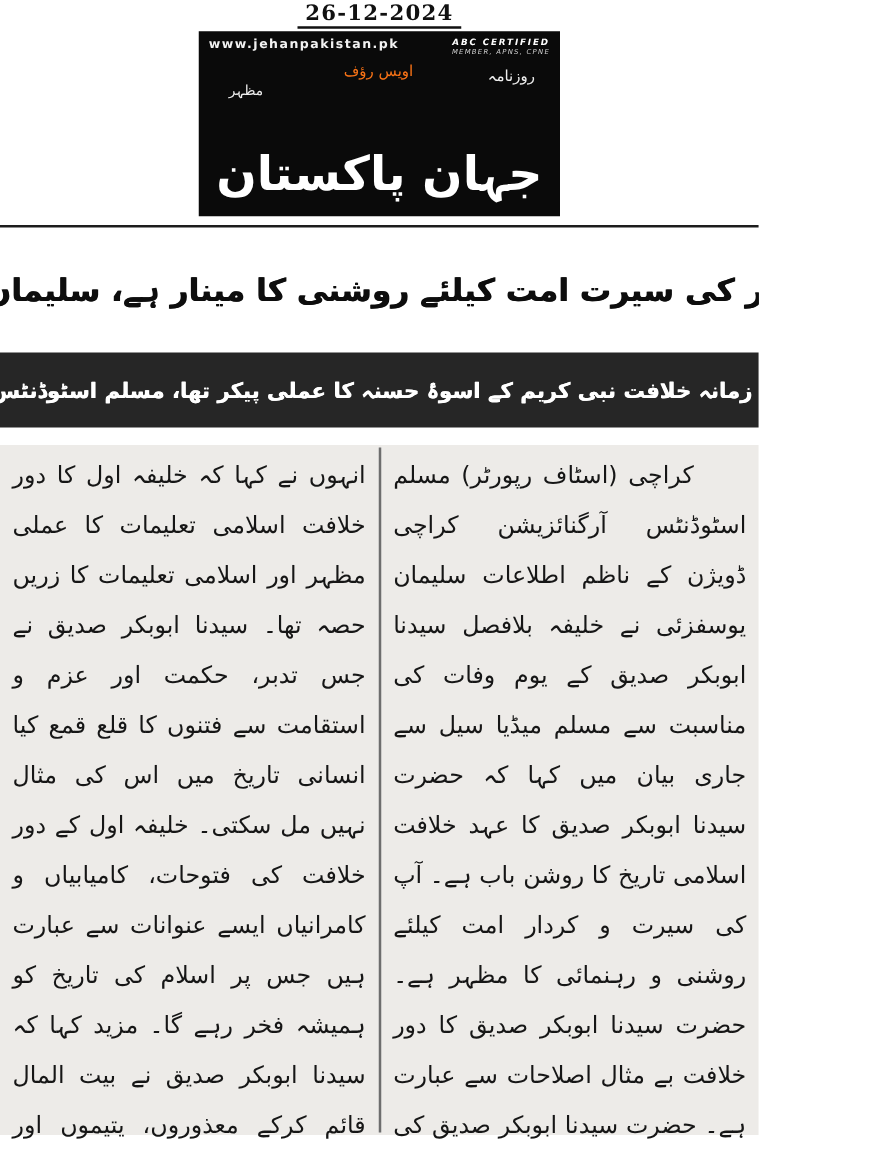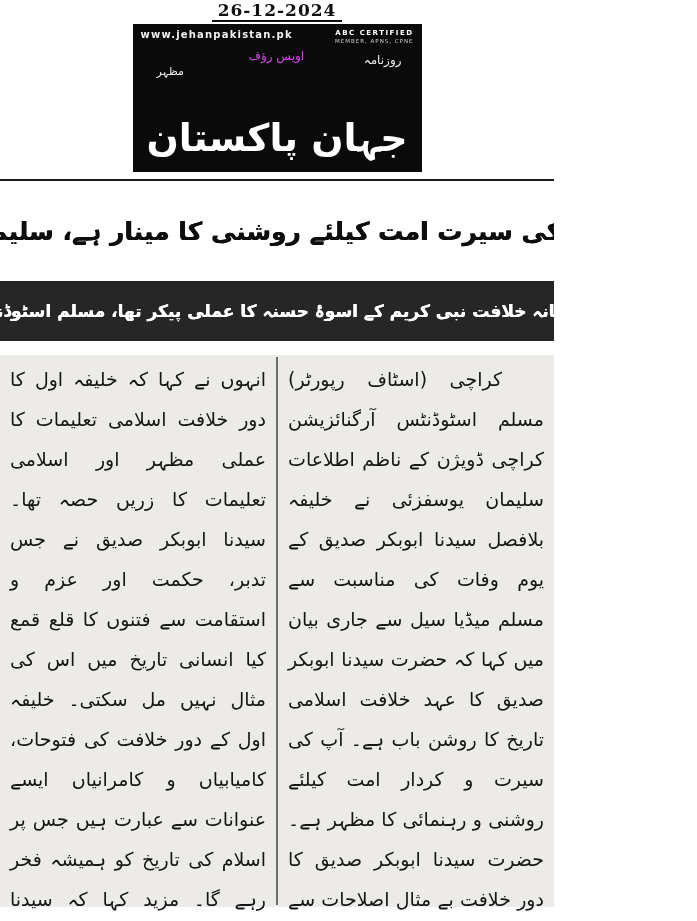--- a/index.html
+++ b/index.html
@@ -1,18 +1,18 @@
 <!DOCTYPE html>
 <html lang="ur"><head>
 <meta charset="utf-8">
 <style>
   html,body{margin:0;padding:0;background:#ffffff;}
   .page{
     position:relative;
-    width:554px;height:921px;
+    width:607px;height:921px;
     margin:0;
     background:#ffffff;
     overflow:hidden;
     font-family:"DejaVu Sans",sans-serif;
     color:#151515;
   }
   
   .date-wrap{text-align:center;padding-top:1px;}
   .date{
     display:inline-block;
@@ -35,37 +35,37 @@
     padding:5px 8px 4px 8px;
     position:relative;
   }
   .masthead-top{
     display:flex;justify-content:space-between;align-items:flex-start;
   }
   .site-url{
     font-size:10px;font-weight:bold;letter-spacing:1.2px;color:#f2f2f2;
   }
   .cert{
-    text-align:right;line-height:1.25;
+    text-align:right;line-height:1.25;font-style:italic;
   }
   .cert .l1{display:block;font-size:7px;font-weight:bold;letter-spacing:1.5px;}
   .cert .l2{display:block;font-size:5.5px;letter-spacing:1px;color:#cfcfcf;}
   .masthead-main{
     position:relative;height:112px;margin-top:4px;
   }
   .paper-title{
     position:absolute;left:0;right:0;bottom:0;
     text-align:center;
     font-size:38px;font-weight:bold;
     line-height:1.15;
     white-space:nowrap;
     color:#ffffff;
   }
   .lbl-daily{position:absolute;top:4px;right:12px;font-size:12px;color:#eee;margin-left:28px;}
-  .lbl-editor{position:absolute;top:0px;left:108px;font-size:12px;color:#d946ef;}
+  .lbl-editor{position:absolute;top:0px;left:108px;font-size:12px;color:#f97316;}
   .lbl-city{position:absolute;top:16px;left:16px;font-size:11px;color:#eee;}
   
   .rule{border:none;border-top:2px solid #1c1c1c;margin:7px 0 0 0;}
   
   .headline{
     height:100px;
     display:flex;align-items:center;justify-content:center;
     font-size:25px;font-weight:bold;
     margin:0 2px;
     white-space:nowrap;

